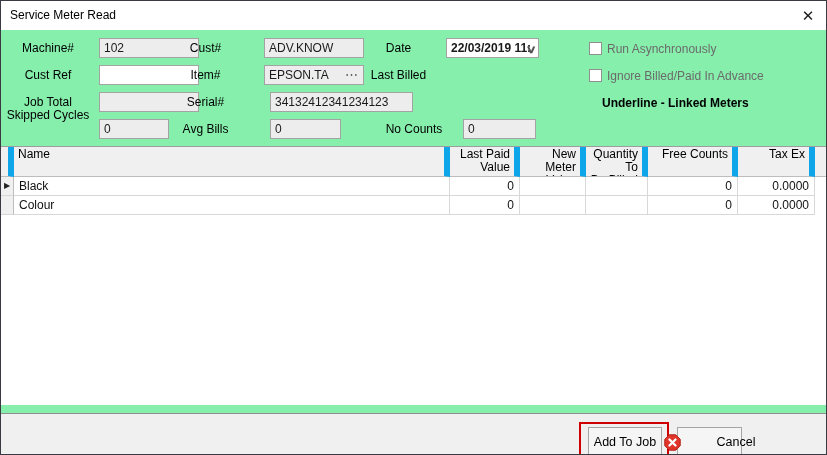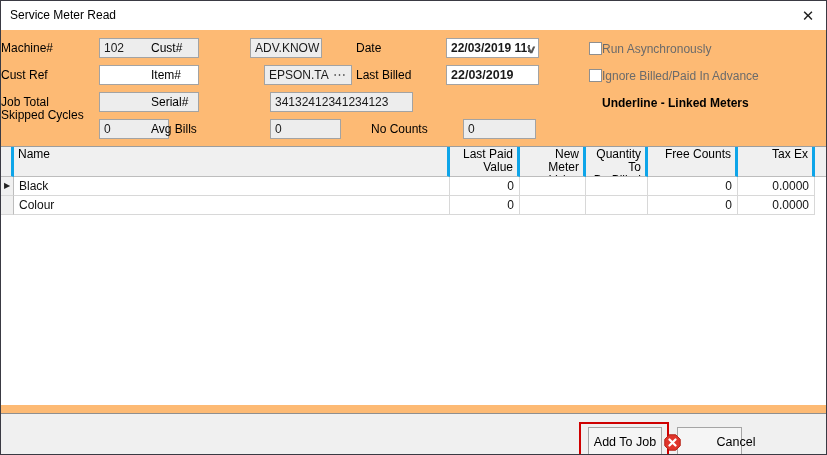--- a/index.html
+++ b/index.html
@@ -4,42 +4,42 @@
 <style>
   * { margin:0; padding:0; box-sizing:border-box; }
   body {
     font-family:"Liberation Sans", sans-serif;
     background:#d8d8d8;
   }
   .dialog {
     position:relative;
     width:827px; height:455px;
     border:1px solid #3a3a43;
-    background:#fdba74;
+    background:#86efac;
     font-size:12px; color:#111;
     overflow:hidden;
   }
   
   .titlebar {
     position:absolute; left:0; top:0; width:825px; height:29px;
     background:#ffffff;
   }
   .title-text {
     position:absolute; left:9px; top:7px;
     font-size:12px; color:#000;
   }
   .close-btn {
     position:absolute; right:6px; top:4px; width:24px; height:22px;
     display:flex; align-items:center; justify-content:center;
     font-size:15px; color:#1a1a1a; cursor:default;
   }
   
   .lbl {
     position:absolute; height:20px; line-height:20px;
-    text-align:left; color:#000;
+    text-align:center; color:#000;
   }
   .field {
     position:absolute; height:20px;
     border:1px solid #a3a3a3; background:#ededed;
     line-height:18px; padding:0 4px;
     color:#1a1a1a; overflow:hidden; white-space:nowrap;
   }
   .field.white { background:#ffffff;font-weight:bold; }
   .field.bold { font-weight:bold; font-size:12.5px; }
   .dd-chevron {
@@ -48,37 +48,37 @@
   }
   .browse-dots {
     position:absolute; right:4px; top:0; line-height:18px;
     color:#333; font-size:13px; letter-spacing:1px; cursor:default;
   }
   .chk-row { position:absolute; left:588px; height:15px; display:flex; align-items:center; }
   .chk-box {
     width:13px; height:13px; border:1px solid #8f8f8f; background:#fff;
     flex:0 0 auto;
   }
-  .chk-lbl { color:#6b6b6b; }
+  .chk-lbl { margin-left:5px; color:#6b6b6b; }
   .linked-note {
     position:absolute; left:601px; top:95px;
     font-weight:bold; color:#000;
   }
   
   .grid {
     position:absolute; left:0; top:145px; width:825px; height:259px;
     background:#ffffff; border-top:1px solid #9d9d9d;
   }
   .grid-row {
     display:grid;
     grid-template-columns:13px 436px 70px 66px 62px 90px 77px 1fr;
   }
   .hcell {
     height:30px; background:#f0f0f0;
-    border-right:3px solid #0ea5e9; border-bottom:1px solid #bdbdbd;
+    border-right:6px solid #0ea5e9; border-bottom:1px solid #bdbdbd;
     padding:1px 4px 0 4px; line-height:13px;
     text-align:right; color:#000; overflow:hidden;
   }
   .hcell.left { text-align:left; }
   .hcell.sel { padding:0; }
   .hcell.filler { border-right:none; }
   .dcell {
     height:19px; background:#ffffff;
     border-right:1px solid #d8d8d8; border-bottom:1px solid #d8d8d8;
     padding:0 5px; line-height:18px;
@@ -115,44 +115,43 @@
 
   <div class="titlebar">
     <span class="title-text">Service Meter Read</span>
     <span class="close-btn">✕</span>
   </div>
 
   <div class="lbl" style="left:0;width:94px;top:37px">Machine#</div>
   <div class="field" style="left:98px;width:100px;top:37px"><span>102</span></div>
 
   <div class="lbl" style="left:150px;width:109px;top:37px">Cust#</div>
-  <div class="field" style="left:249px;width:72px;top:37px"><span>ADV.KNOW</span></div>
+  <div class="field" style="left:263px;width:100px;top:37px"><span>ADV.KNOW</span></div>
 
   <div class="lbl" style="left:355px;width:85px;top:37px">Date</div>
   <div class="field white" style="left:445px;width:93px;top:37px">
     <span>22/03/2019 11:</span>
     <span class="dd-chevron">∨</span>
   </div>
 
   <div class="chk-row" style="top:40px">
     <span class="chk-box"></span>
     <span class="chk-lbl">Run Asynchronously</span>
   </div>
 
   <div class="lbl" style="left:0;width:94px;top:64px">Cust Ref</div>
   <div class="field white" style="left:98px;width:100px;top:64px"><span></span></div>
 
   <div class="lbl" style="left:150px;width:109px;top:64px">Item#</div>
-  <div class="field" style="left:263px;width:88px;top:64px">
+  <div class="field" style="left:263px;width:100px;top:64px">
     <span>EPSON.TA</span>
     <span class="browse-dots">⋯</span>
   </div>
 
   <div class="lbl" style="left:355px;width:85px;top:64px">Last Billed</div>
-  <div class="field white bold" style="left:445px;width:93px;top:64px"><span>22/03/2019</span></div>
 
   <div class="chk-row" style="top:67px">
     <span class="chk-box"></span>
     <span class="chk-lbl">Ignore Billed/Paid In Advance</span>
   </div>
 
   <div class="lbl" style="left:0;width:94px;top:91px">Job Total</div>
   <div class="field" style="left:98px;width:100px;top:91px"><span></span></div>
 
   <div class="lbl" style="left:150px;width:109px;top:91px">Serial#</div>

